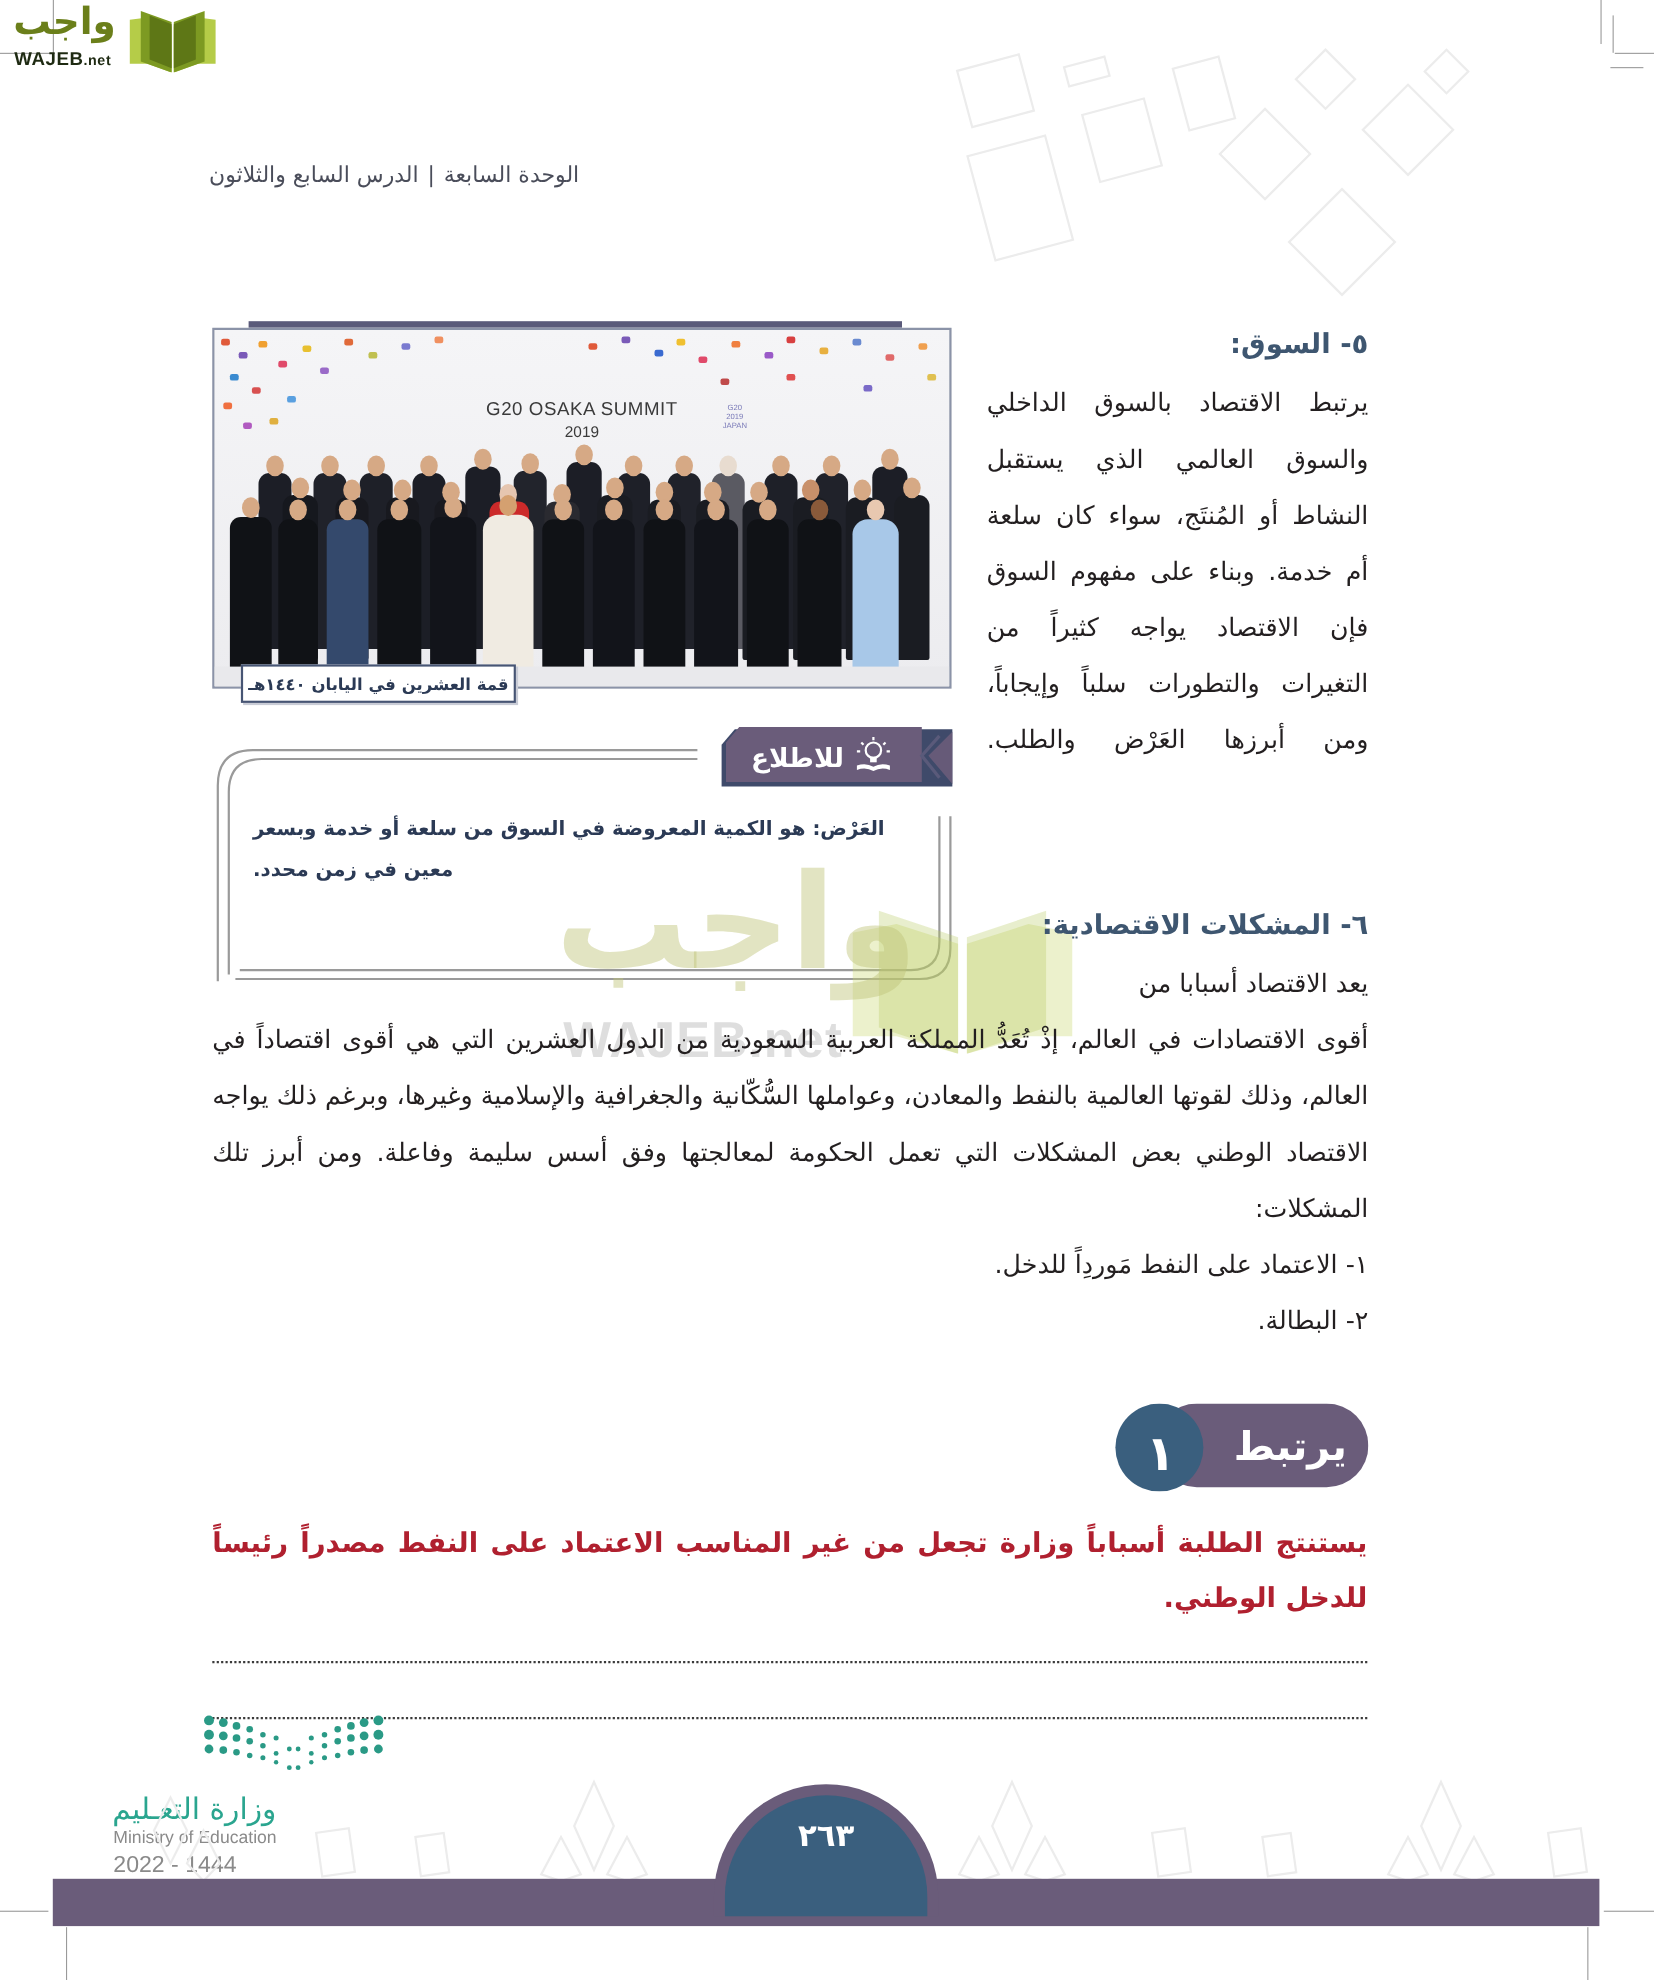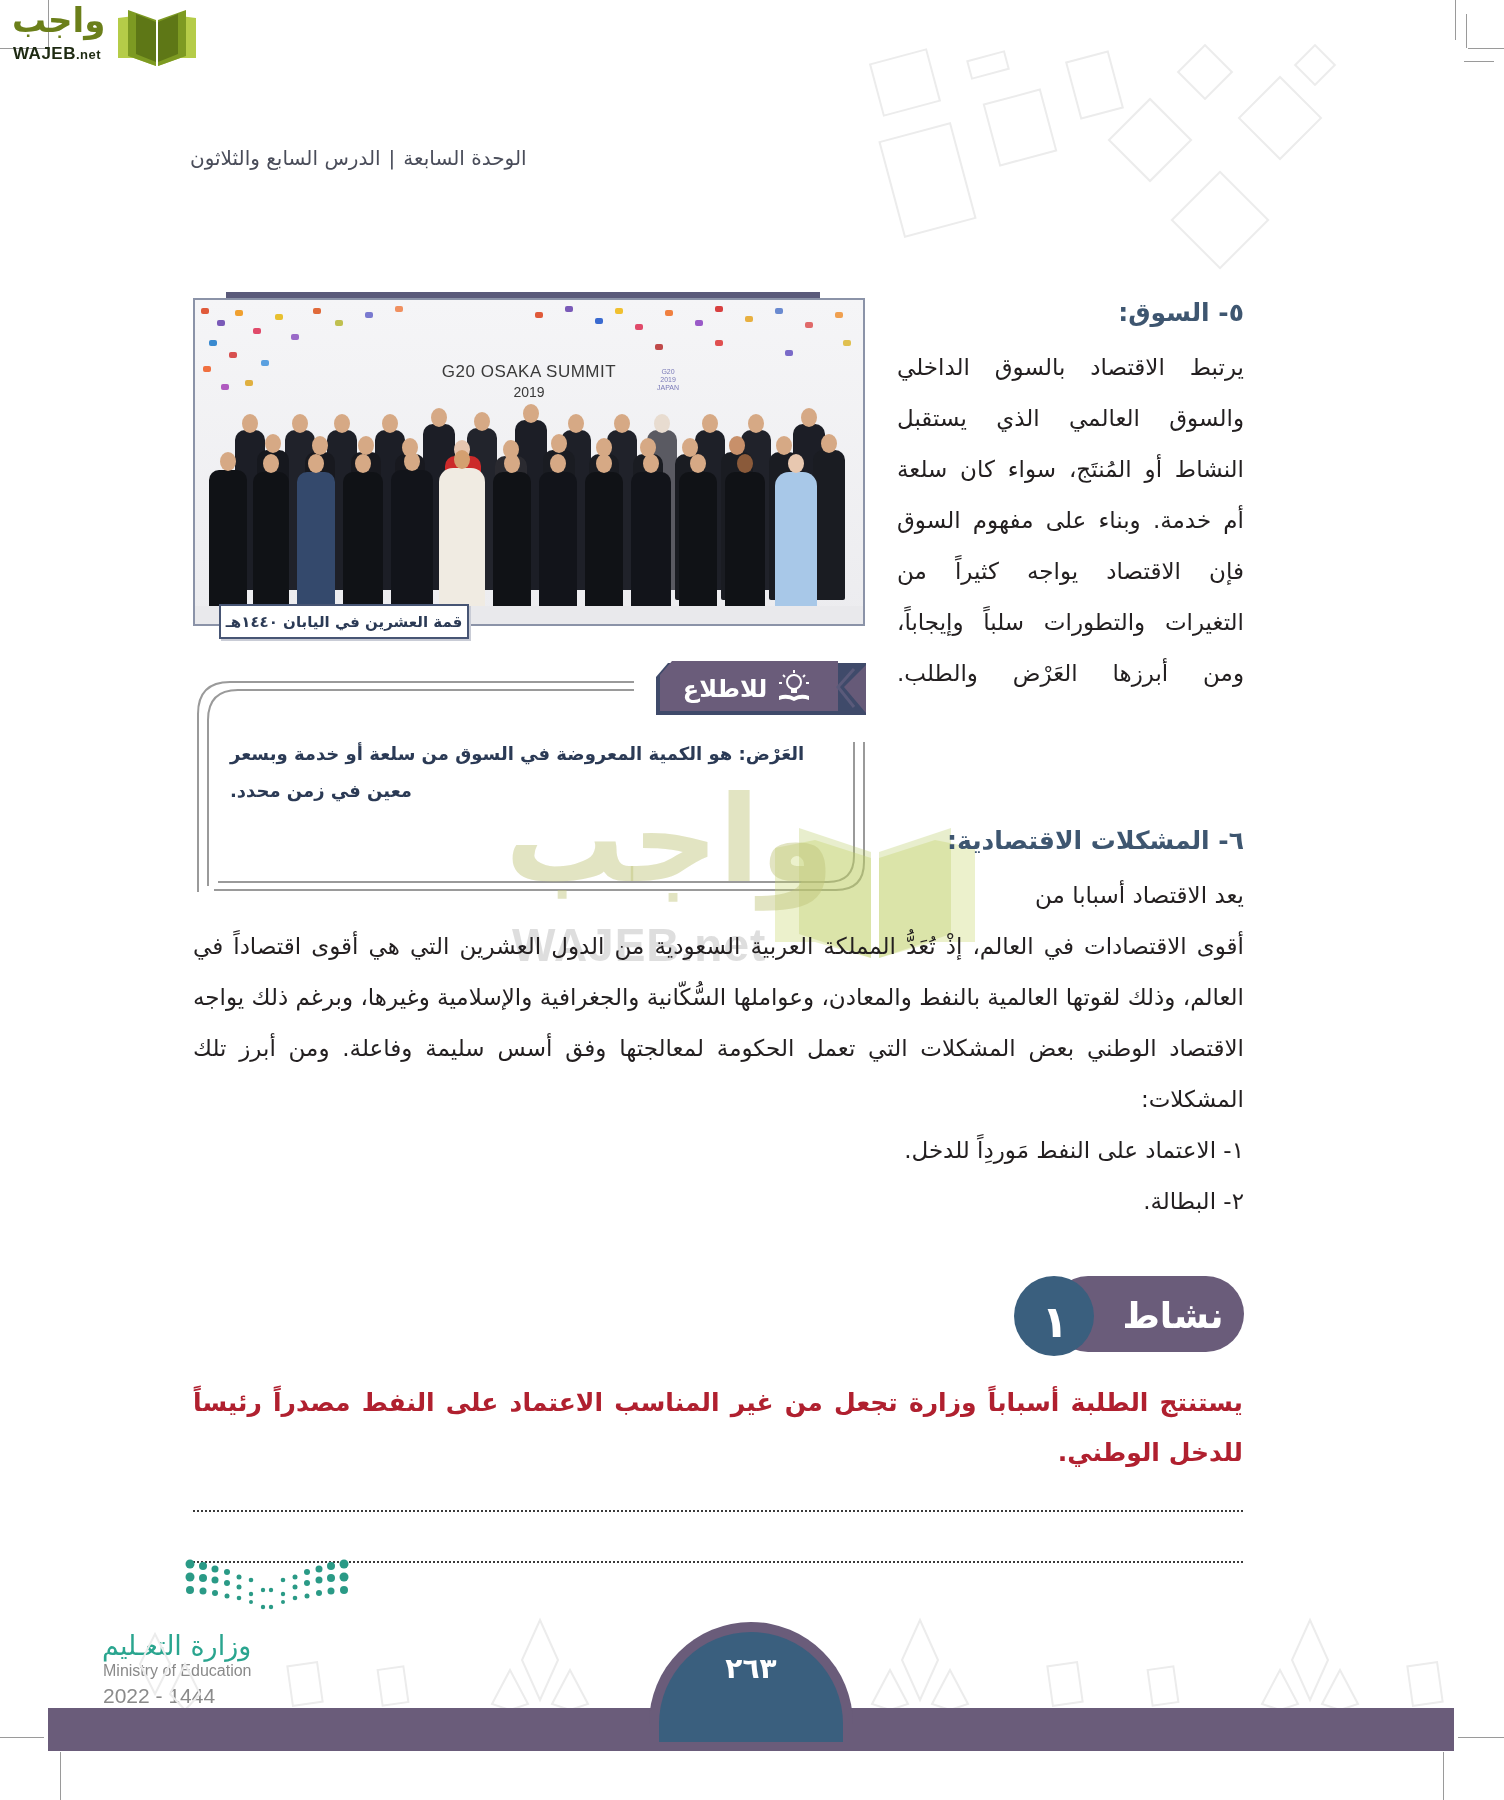--- a/index.html
+++ b/index.html
@@ -292,21 +292,21 @@
 <div class="sec-title" style="left:900px;top:826px;width:344px;text-align:right;">٦- المشكلات الاقتصادية:</div>
 <div class="para" style="left:900px;top:870px;width:344px;text-align-last:right;">يعد الاقتصاد أسبابا من</div>
 <div class="para" style="left:193px;top:921px;width:1051px;text-align-last:right;">أقوى الاقتصادات في العالم، إذْ تُعَدُّ المملكة العربية السعودية من الدول العشرين التي هي أقوى اقتصاداً في العالم، وذلك لقوتها العالمية بالنفط والمعادن، وعواملها السُّكّانية والجغرافية والإسلامية وغيرها، وبرغم ذلك يواجه الاقتصاد الوطني بعض المشكلات التي تعمل الحكومة لمعالجتها وفق أسس سليمة وفاعلة. ومن أبرز تلك المشكلات:</div>
 <div class="para" style="left:193px;top:1125px;width:1051px;text-align:right;text-align-last:right;">١- الاعتماد على النفط مَوردِاً للدخل.</div>
 <div class="para" style="left:193px;top:1176px;width:1051px;text-align:right;text-align-last:right;">٢- البطالة.</div>
 
 <svg class="activity-pill" viewBox="0 0 234 80">
   <rect x="40" y="0" width="194" height="76" rx="38" fill="#6a5c7a"></rect>
   <circle cx="44" cy="40" r="40" fill="#3a5f7e"></circle>
 </svg>
-<div class="activity-label">نشاط</div>
+<div class="activity-label">يرتبط</div>
 <div class="activity-num">١</div>
 <div class="activity-text">يستنتج الطلبة أسباباً وزارة تجعل من غير المناسب الاعتماد على النفط مصدراً رئيساً للدخل الوطني.</div>
 <div class="dotted" style="top:1510px;"></div>
 <div class="dotted" style="top:1561px;"></div>
 
 <svg class="moe-dots" width="166" height="56" viewBox="0 0 166 56">
   <g fill="#2a9a86">
     <circle cx="6" cy="6" r="4.5"></circle>
       <circle cx="19" cy="8" r="4"></circle>
       <circle cx="31" cy="11" r="3.5"></circle>

